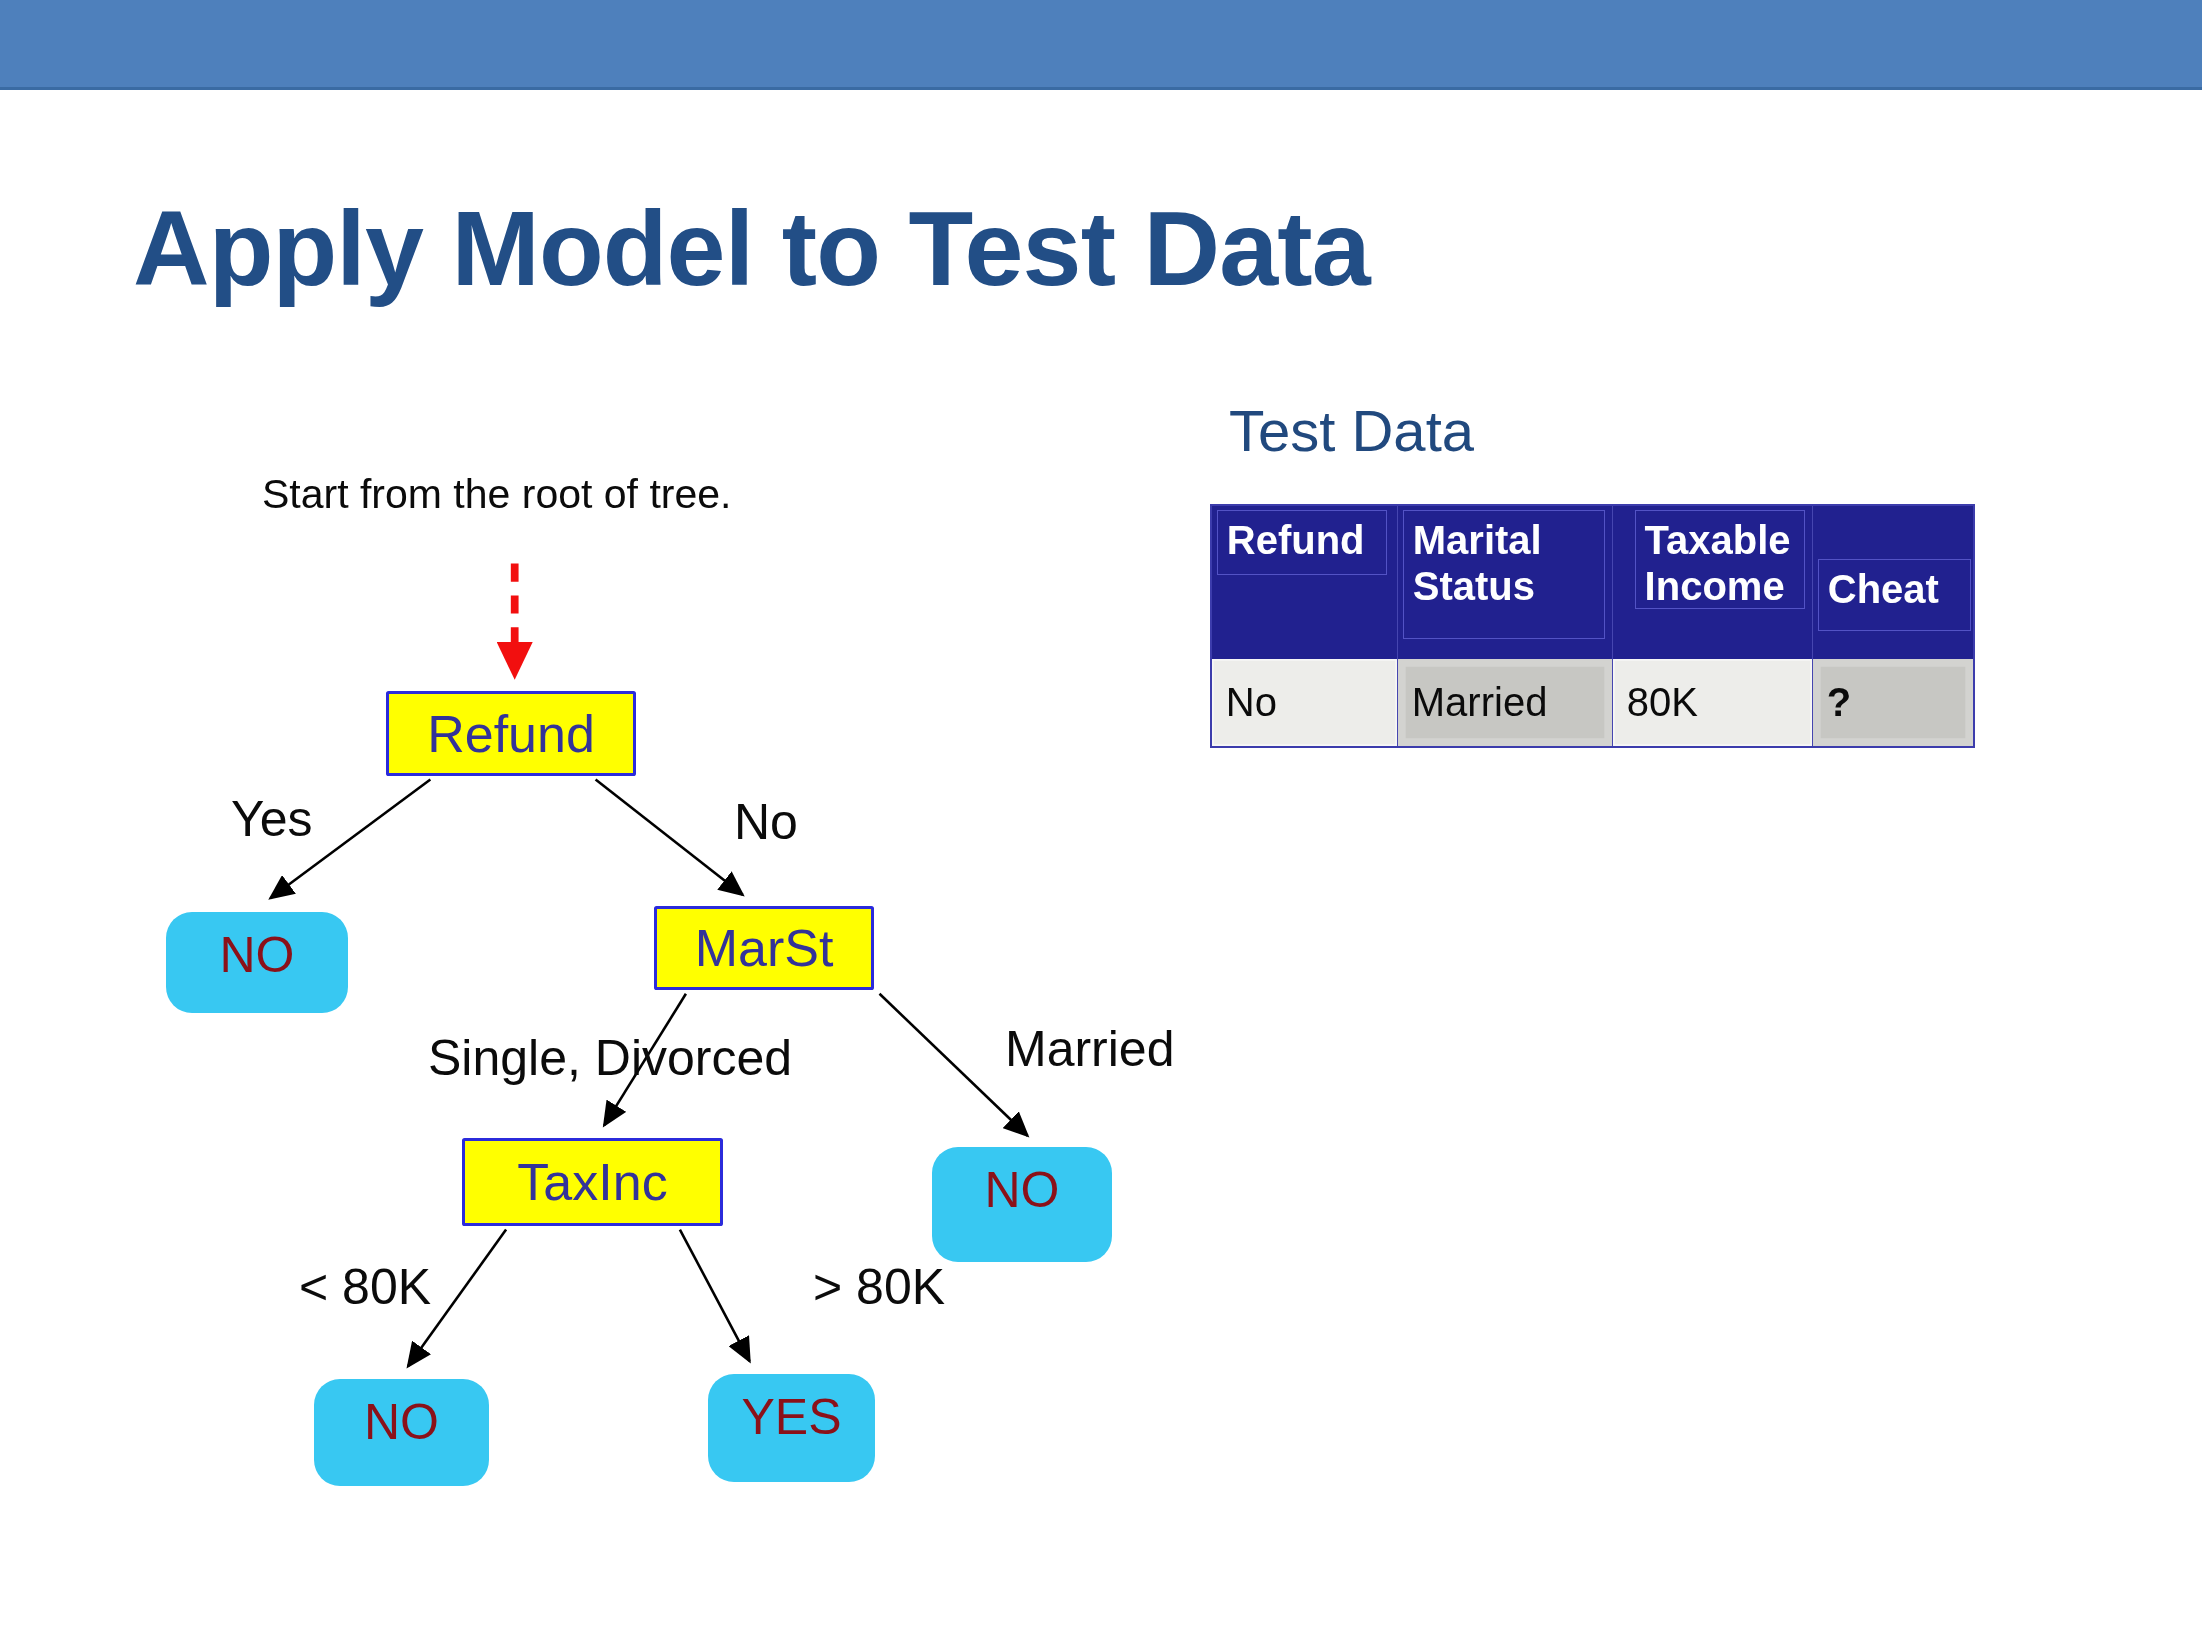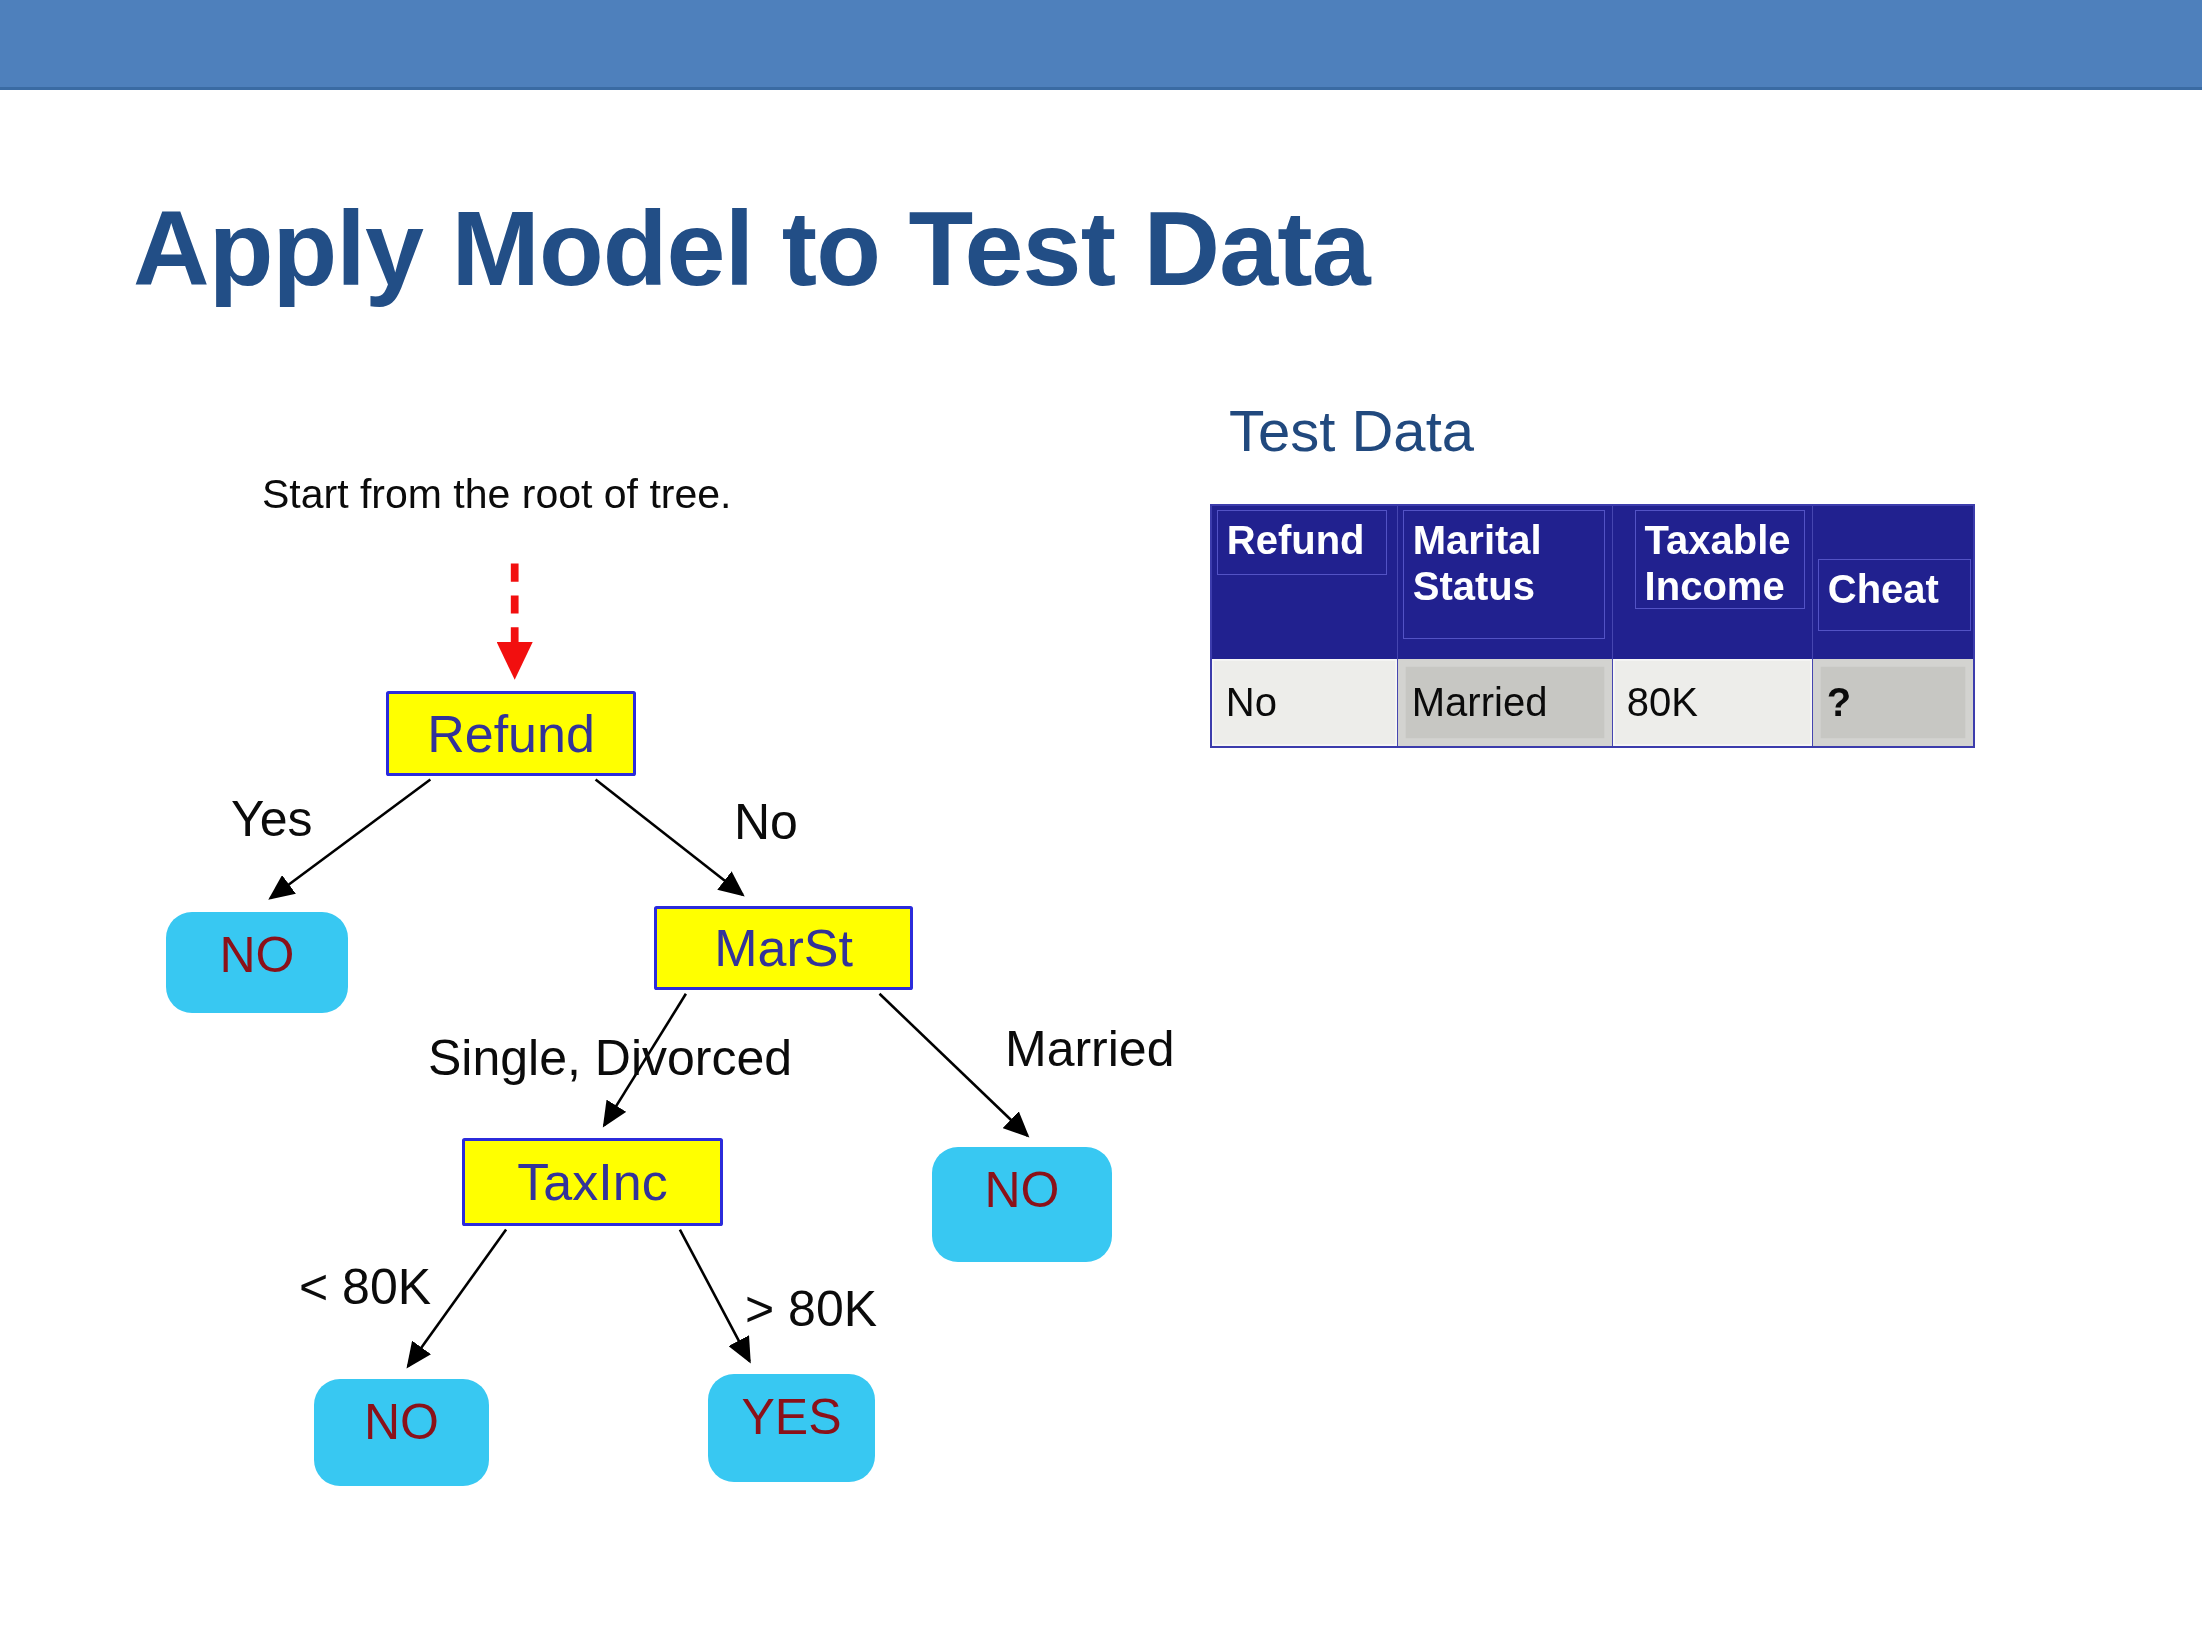--- a/index.html
+++ b/index.html
@@ -85,21 +85,21 @@
     <line x1="797" y1="1155" x2="702" y2="1308" stroke="#000000" stroke-width="3" marker-end="url(#arrowBlack)"></line>
     <line x1="1022" y1="1155" x2="1194" y2="1320" stroke="#000000" stroke-width="3" marker-end="url(#arrowBlack)"></line>
     <line x1="588" y1="1429" x2="474" y2="1588" stroke="#000000" stroke-width="3" marker-end="url(#arrowBlack)"></line>
     <line x1="790" y1="1429" x2="871" y2="1582" stroke="#000000" stroke-width="3" marker-end="url(#arrowBlack)"></line>
   </svg>
 
   <div class="node" style="left:386px;top:691px;width:250px;height:85px;">
     <span>Refund</span>
   </div>
 
-  <div class="node" style="left:654px;top:906px;width:259px;height:84px;">
+  <div class="node" style="left:654px;top:906px;width:220px;height:84px;">
     <span>MarSt</span>
   </div>
 
   <div class="node" style="left:462px;top:1138px;width:261px;height:88px;">
     <span>TaxInc</span>
   </div>
 
   <div class="leaf" style="left:166px;top:912px;width:182px;height:101px;">
     <span>NO</span>
   </div>
@@ -114,21 +114,21 @@
 
   <div class="leaf" style="left:708px;top:1374px;width:167px;height:108px;">
     <span>YES</span>
   </div>
 
   <div class="edge-label" style="left:231px;top:790px;">Yes</div>
   <div class="edge-label" style="left:734px;top:793px;">No</div>
   <div class="edge-label" style="left:428px;top:1029px;">Single, Divorced</div>
   <div class="edge-label" style="left:1005px;top:1020px;">Married</div>
   <div class="edge-label" style="left:299px;top:1258px;">&lt; 80K</div>
-  <div class="edge-label" style="left:745px;top:1258px;margin-top:22px;">&gt; 80K</div>
+  <div class="edge-label" style="left:813px;top:1258px;">&gt; 80K</div>
 
   <div class="test-heading">Test Data</div>
 
   <div class="ttable">
     <div class="thead">
       <div class="th th-refund c-refund">
         <div class="th-inner">Refund</div>
       </div>
       <div class="th th-marital c-marital">
         <div class="th-inner">Marital Status</div>

